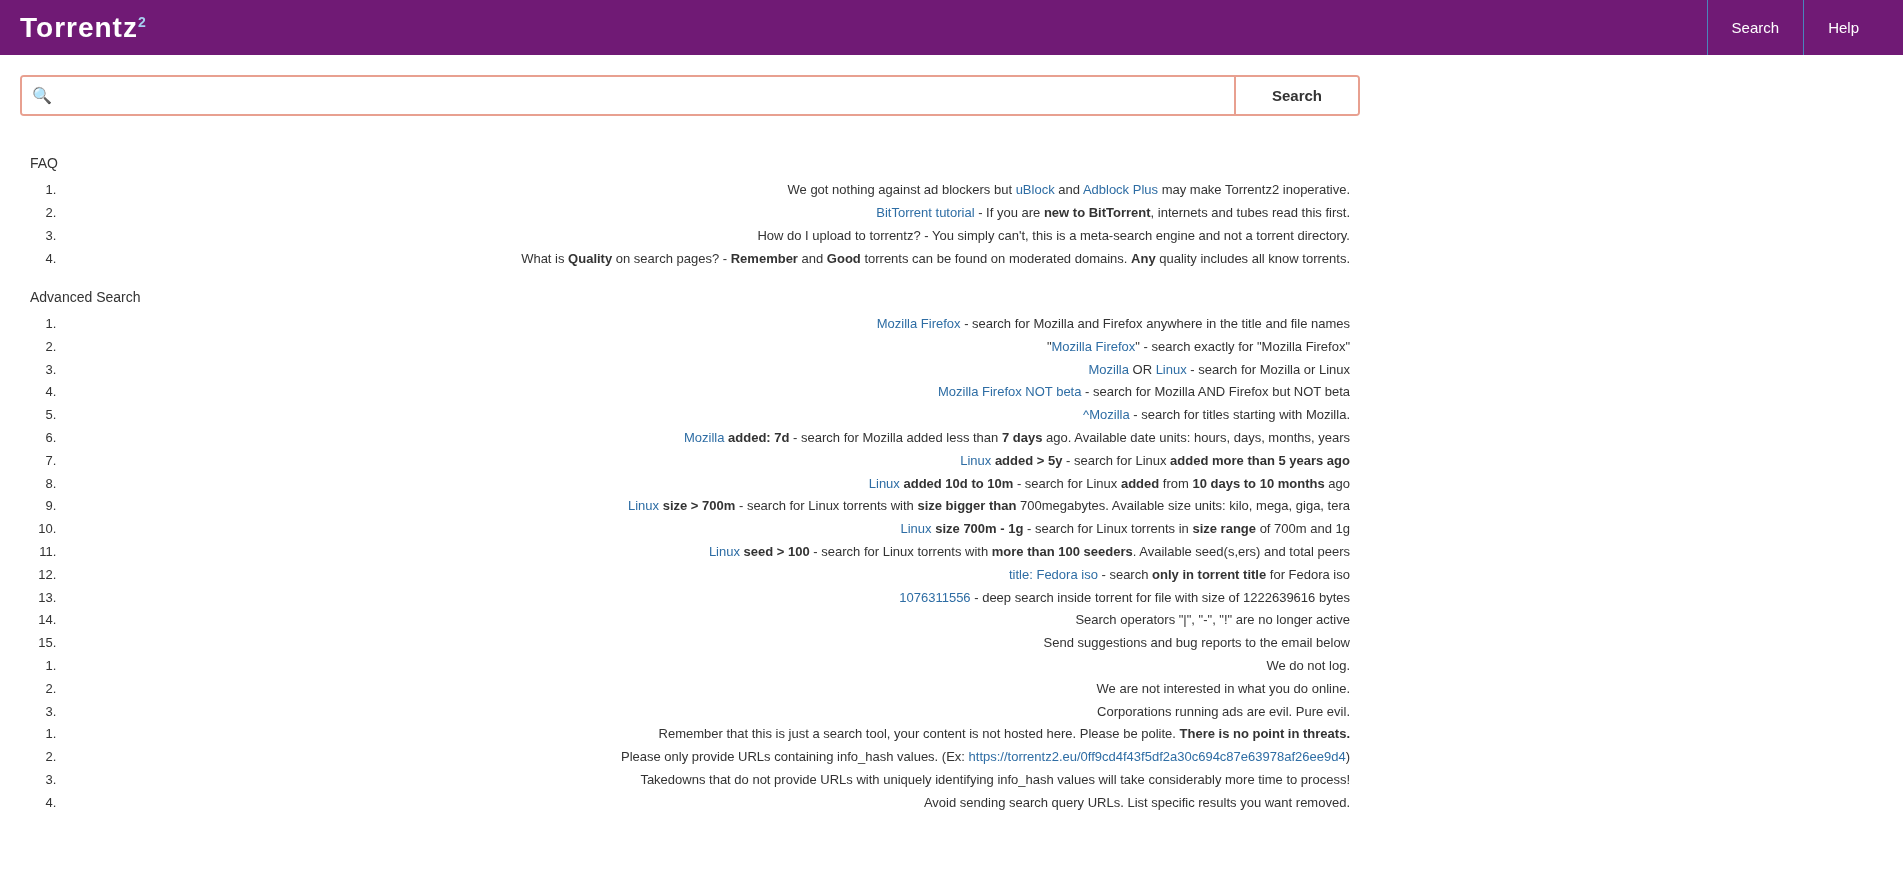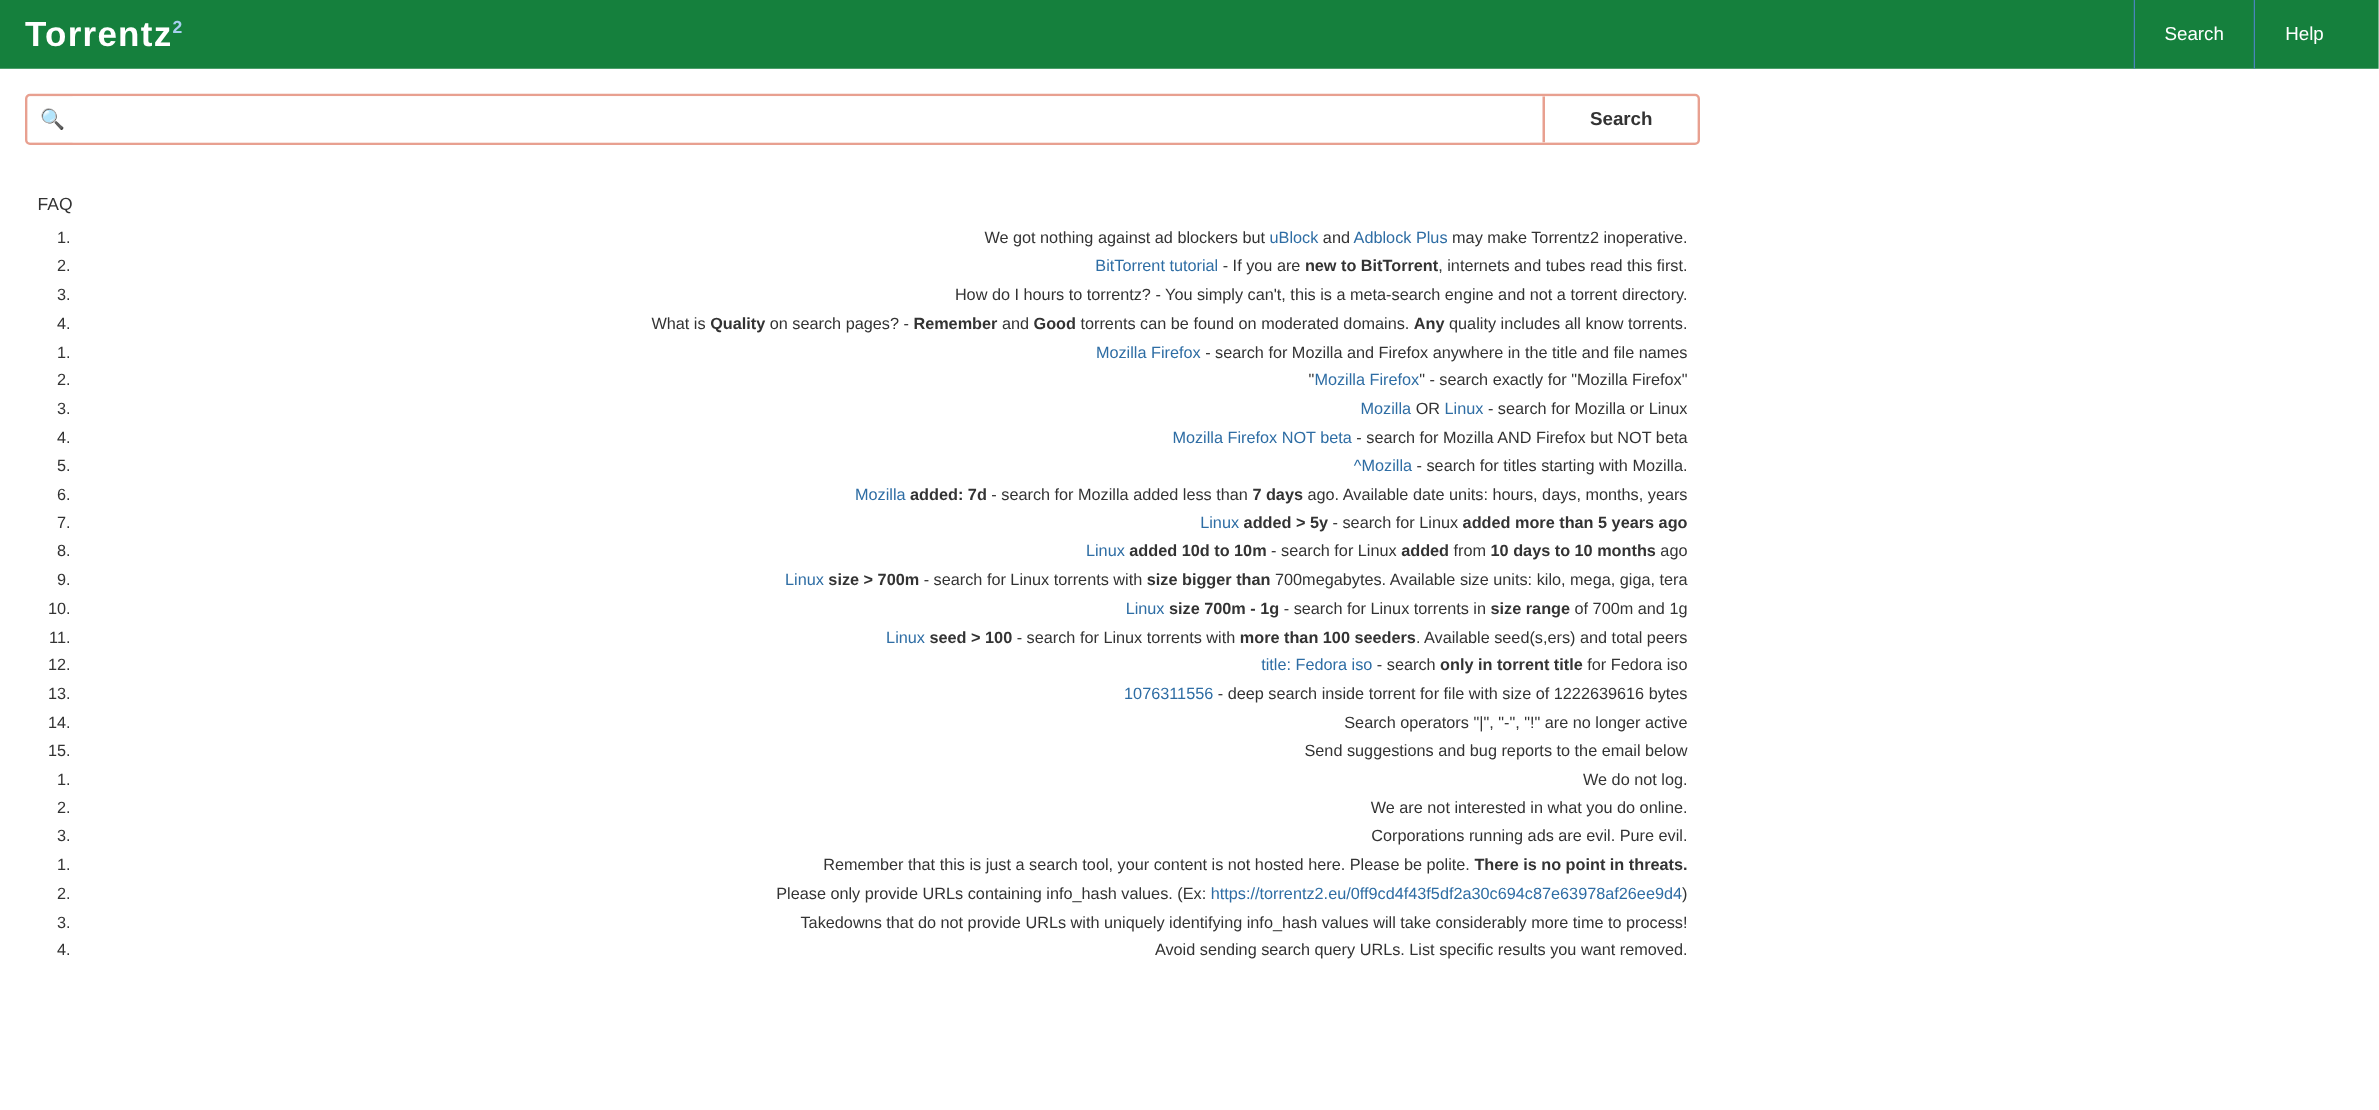--- a/index.html
+++ b/index.html
@@ -1,20 +1,20 @@
 <!DOCTYPE html>
 <html><head>
   <meta charset="utf-8">
   <style>
     * { margin: 0; padding: 0; box-sizing: border-box; }
     body { font-family: Arial, sans-serif; font-size: 13px; color: #333; background: #fff; }
 
     
     #header {
-      background: #15803d;
+      background: #701a75;
       display: flex;
       align-items: center;
       justify-content: space-between;
       padding: 0 20px;
       height: 55px;
     }
     #logo {
       font-size: 28px;
       font-weight: bold;
       color: #fff;
@@ -135,27 +135,28 @@
 
   <div class="section-title">FAQ</div>
   <ol>
     <li>
       We got nothing against ad blockers but <a href="#">uBlock</a> and <a href="#">Adblock Plus</a> may make Torrentz2 inoperative.
     </li>
     <li>
       <a href="#">BitTorrent tutorial</a> - If you are <strong>new to BitTorrent</strong>, internets and tubes read this first.
     </li>
     <li>
-      How do I hours to torrentz? - You simply can't, this is a meta-search engine and not a torrent directory.
+      How do I upload to torrentz? - You simply can't, this is a meta-search engine and not a torrent directory.
     </li>
     <li>
       What is <strong>Quality</strong> on search pages? - <strong>Remember</strong> and <strong>Good</strong> torrents can be found on moderated domains. <strong>Any</strong> quality includes all know torrents.
     </li>
   </ol>
 
+  <div class="section-title">Advanced Search</div>
   <ol>
     <li>
       <a href="#">Mozilla Firefox</a> - search for Mozilla and Firefox anywhere in the title and file names
     </li>
     <li>
       "<a href="#">Mozilla Firefox</a>" - search exactly for "Mozilla Firefox"
     </li>
     <li>
       <a href="#">Mozilla</a> OR <a href="#">Linux</a> - search for Mozilla or Linux
     </li>

